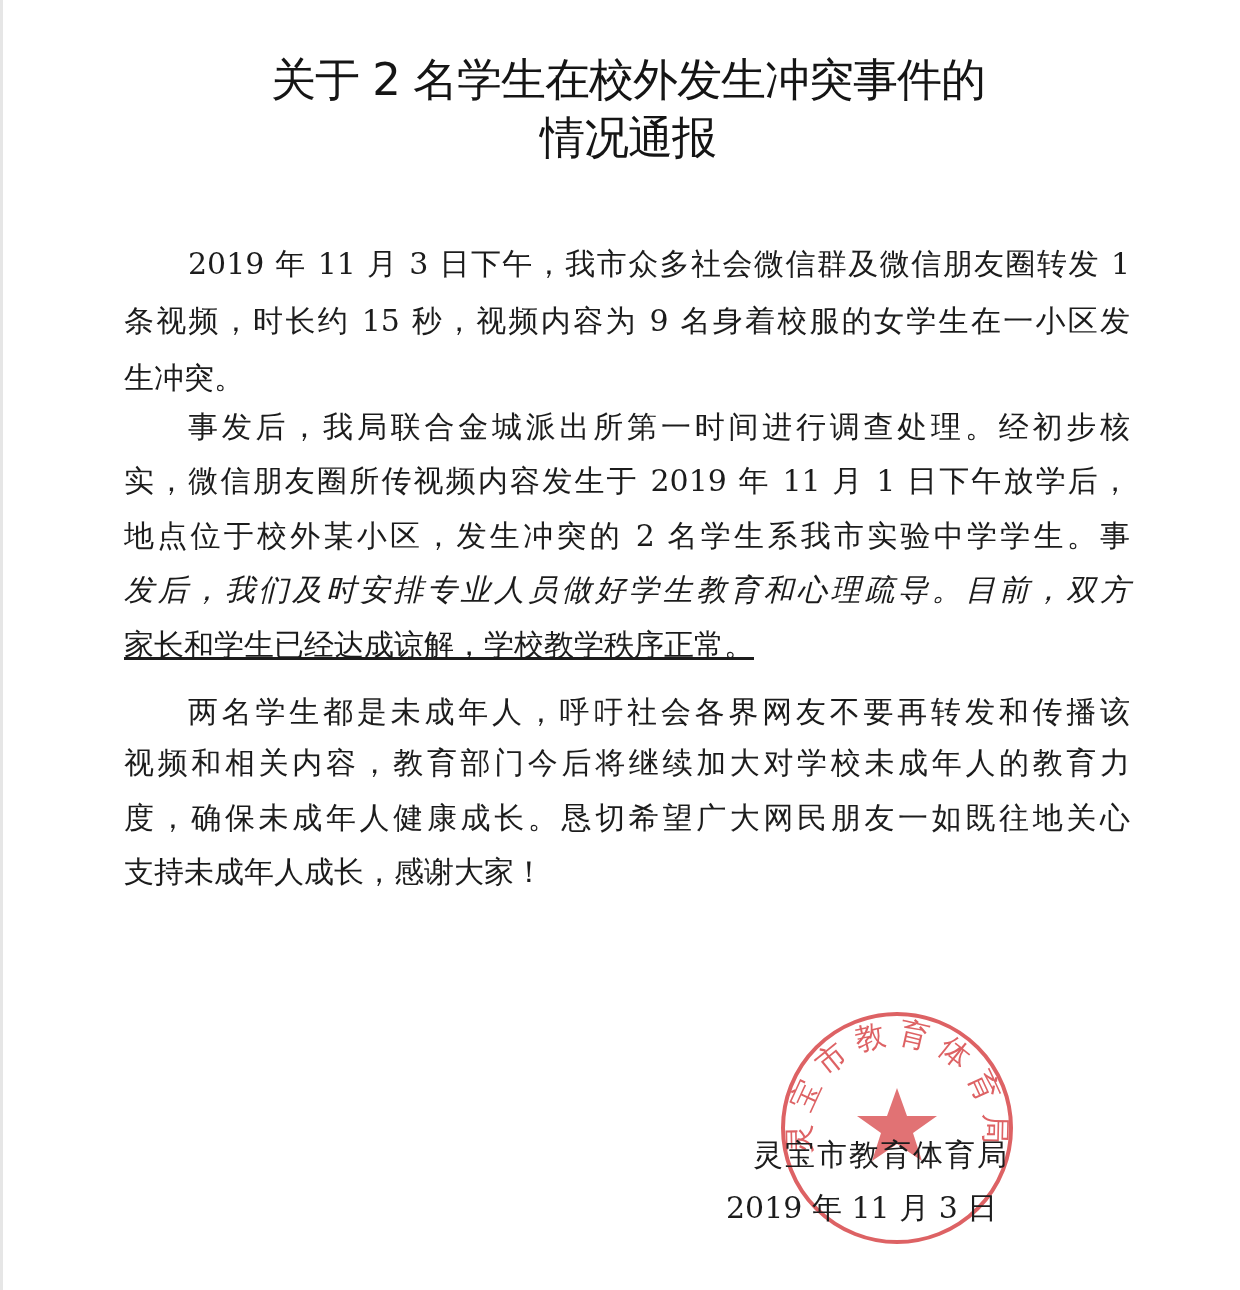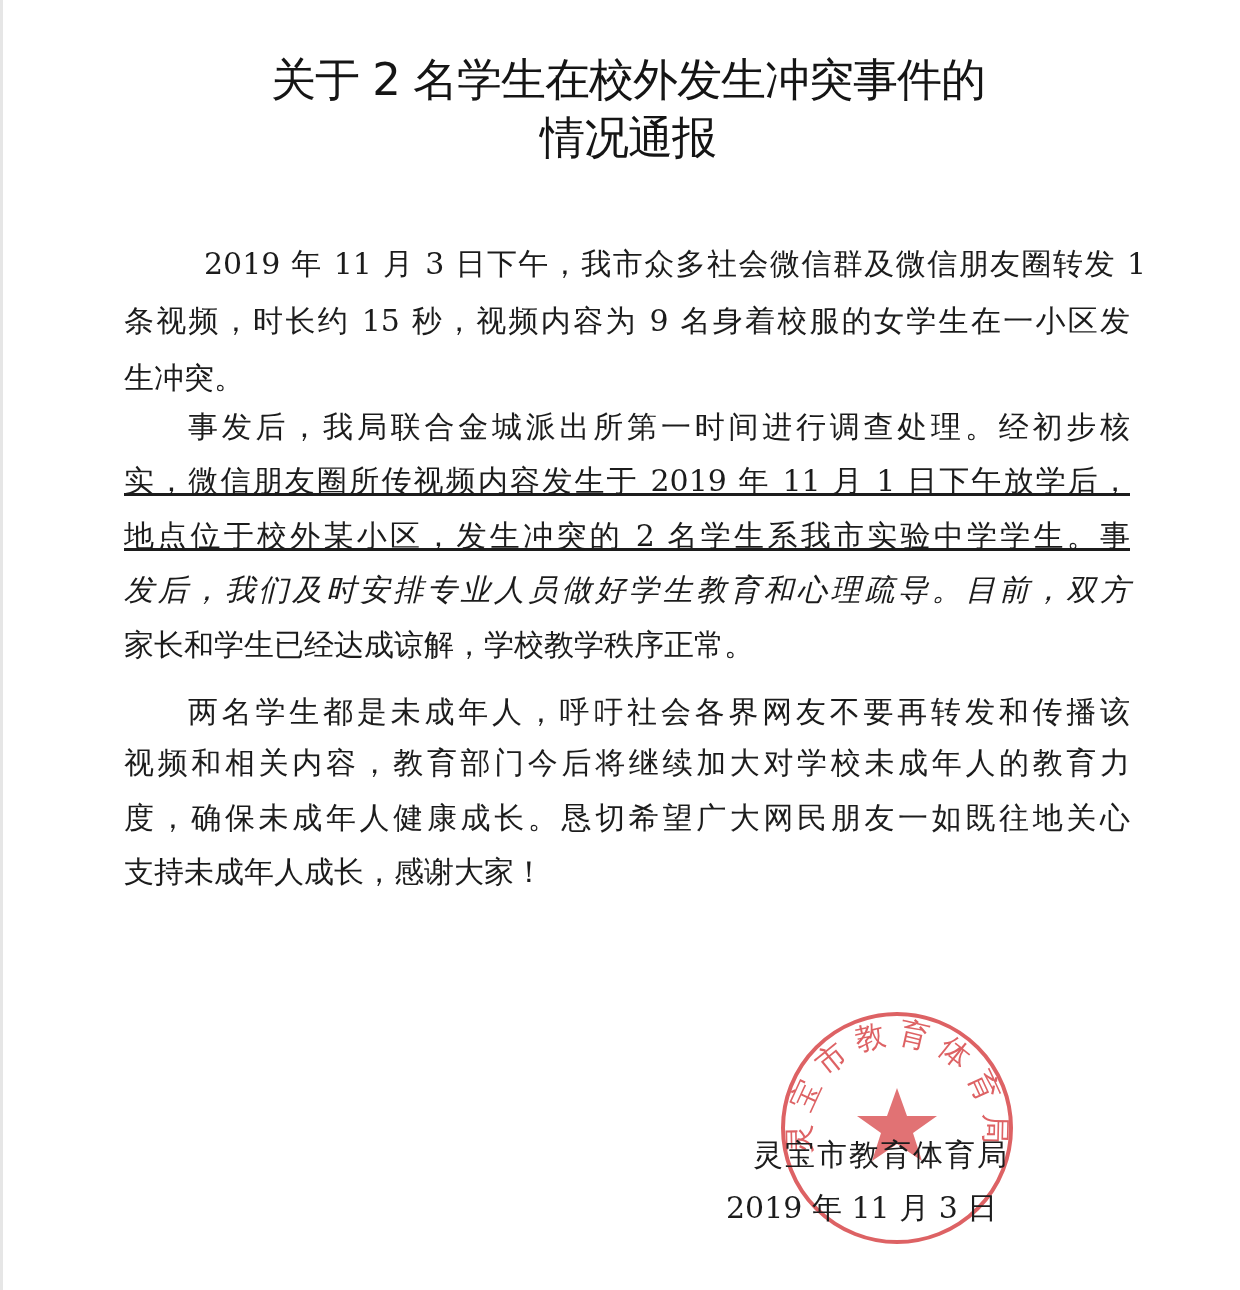--- a/index.html
+++ b/index.html
@@ -73,31 +73,31 @@
   </style>
 </head>
 <body>
 
 <div class="left-edge"></div>
 
 <div class="title l1">关于 2 名学生在校外发生冲突事件的</div>
 <div class="title l2">情况通报</div>
 
 <div class="body-text" style="top:237px;">
-  <div class="line indent justify" style="top:0px;margin-left:16px;">2019 年 11 月 3 日下午，我市众多社会微信群及微信朋友圈转发 1</div>
+  <div class="line indent justify" style="top:0px;">2019 年 11 月 3 日下午，我市众多社会微信群及微信朋友圈转发 1</div>
   <div class="line justify" style="top:57px;">条视频，时长约 15 秒，视频内容为 9 名身着校服的女学生在一小区发</div>
   <div class="line" style="top:114px;">生冲突。</div>
 </div>
 
 <div class="body-text" style="top:400px;">
   <div class="line indent justify" style="top:0px;">事发后，我局联合金城派出所第一时间进行调查处理。经初步核</div>
-  <div class="line justify" style="top:54px;text-decoration:underline;">实，微信朋友圈所传视频内容发生于 2019 年 11 月 1 日下午放学后，</div>
-  <div class="line justify" style="top:109px;text-decoration:underline;">地点位于校外某小区，发生冲突的 2 名学生系我市实验中学学生。事</div>
+  <div class="line justify" style="top:54px;">实，微信朋友圈所传视频内容发生于 2019 年 11 月 1 日下午放学后，</div>
+  <div class="line justify" style="top:109px;">地点位于校外某小区，发生冲突的 2 名学生系我市实验中学学生。事</div>
   <div class="line justify" style="top:163px;font-style:italic;">发后，我们及时安排专业人员做好学生教育和心理疏导。目前，双方</div>
-  <div class="line" style="top:218px;">家长和学生已经达成谅解，学校教学秩序正常。</div>
+  <div class="line" style="top:218px;text-decoration:underline;">家长和学生已经达成谅解，学校教学秩序正常。</div>
 </div>
 
 <div class="body-text" style="top:681px;">
   <div class="line indent justify" style="top:4px;">两名学生都是未成年人，呼吁社会各界网友不要再转发和传播该</div>
   <div class="line justify" style="top:55px;">视频和相关内容，教育部门今后将继续加大对学校未成年人的教育力</div>
   <div class="line justify" style="top:110px;">度，确保未成年人健康成长。恳切希望广大网民朋友一如既往地关心</div>
   <div class="line" style="top:164px;text-align:right;">支持未成年人成长，感谢大家！</div>
 </div>
 
 <svg class="stamp" viewBox="0 0 240 240">

